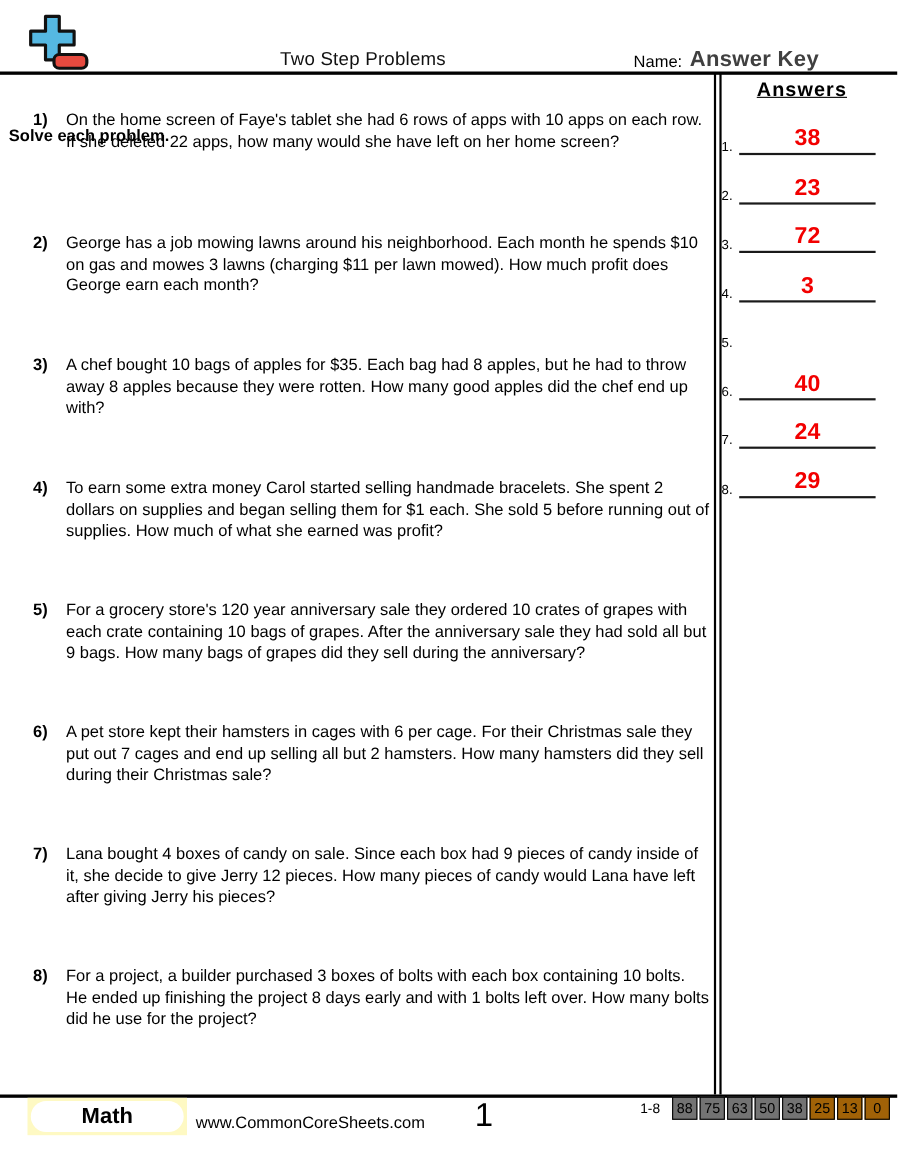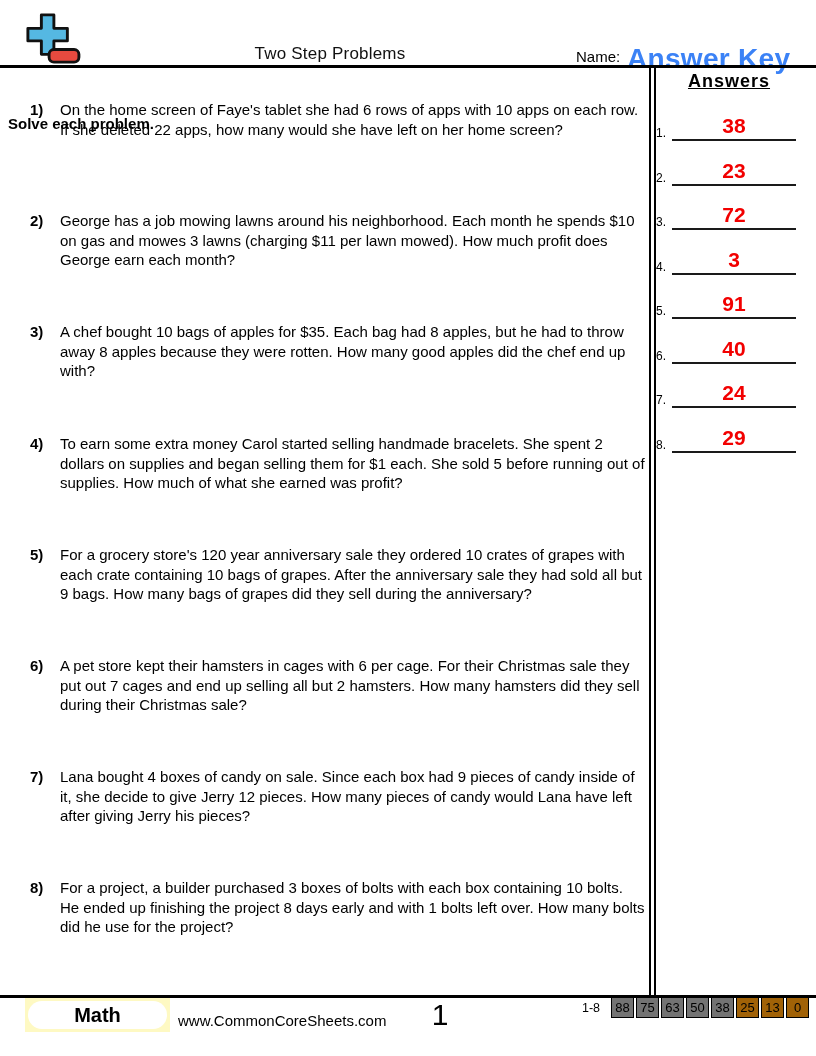--- a/index.html
+++ b/index.html
@@ -15,21 +15,21 @@
 
   
   .logo { position:absolute; left:20px; top:12px; width:62px; height:52px; }
   .page-title {
     position:absolute; left:0; top:44px; width:660px;
     text-align:center; font-size:17px; letter-spacing:.2px; color:#111;
   }
   .name-label { position:absolute; left:560px; top:48px; font-size:15px;margin-left:16px; }
   .name-value {
     position:absolute; left:627px; top:43px;
-    font-size:28px; font-weight:bold; color:#3b82f6; letter-spacing:.3px;
+    font-size:20px; font-weight:bold; color:#404040; letter-spacing:.3px;
   }
   .header-rule { position:absolute; left:0; top:65px; width:816px; height:3px; background:#000; }
 
   
   .instructions {
     position:absolute; left:8px; top:72px;
     font-size:15px; font-weight:bold;margin-top:43px;
   }
   .problems { position:absolute; left:0; top:0; width:648px; height:100%; }
   .problem {
@@ -155,21 +155,20 @@
     <div class="answer-row" style="top:132px">
       <span class="answer-num">3.</span>
       <span class="answer-line">72</span>
     </div>
     <div class="answer-row" style="top:177px">
       <span class="answer-num">4.</span>
       <span class="answer-line">3</span>
     </div>
     <div class="answer-row" style="top:221px">
       <span class="answer-num">5.</span>
-      <span class="answer-line">91</span>
     </div>
     <div class="answer-row" style="top:266px">
       <span class="answer-num">6.</span>
       <span class="answer-line">40</span>
     </div>
     <div class="answer-row" style="top:310px">
       <span class="answer-num">7.</span>
       <span class="answer-line">24</span>
     </div>
     <div class="answer-row" style="top:355px">

